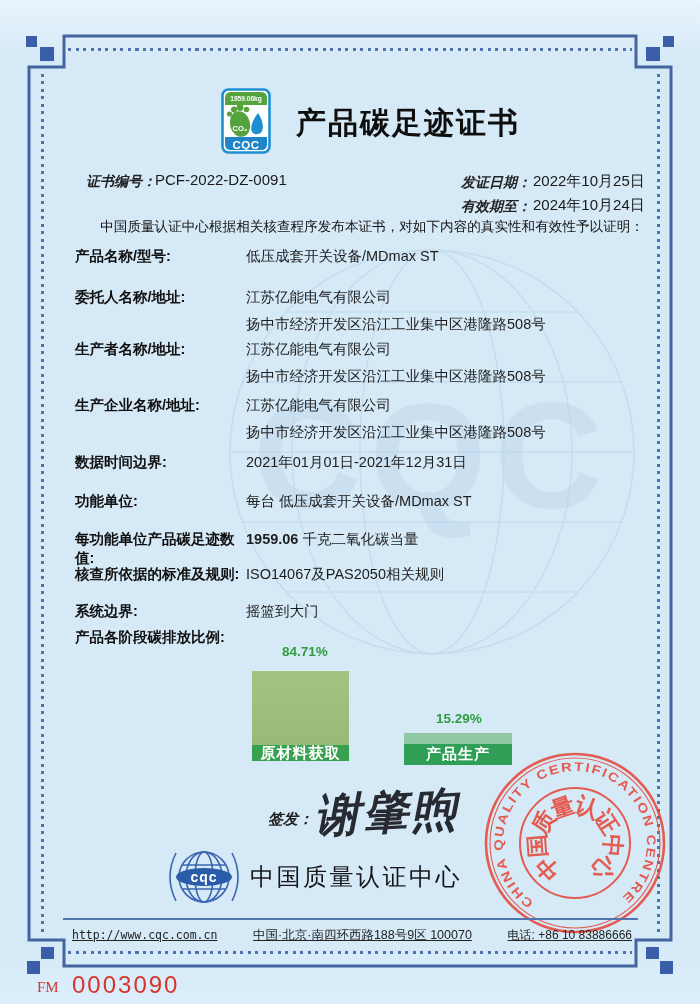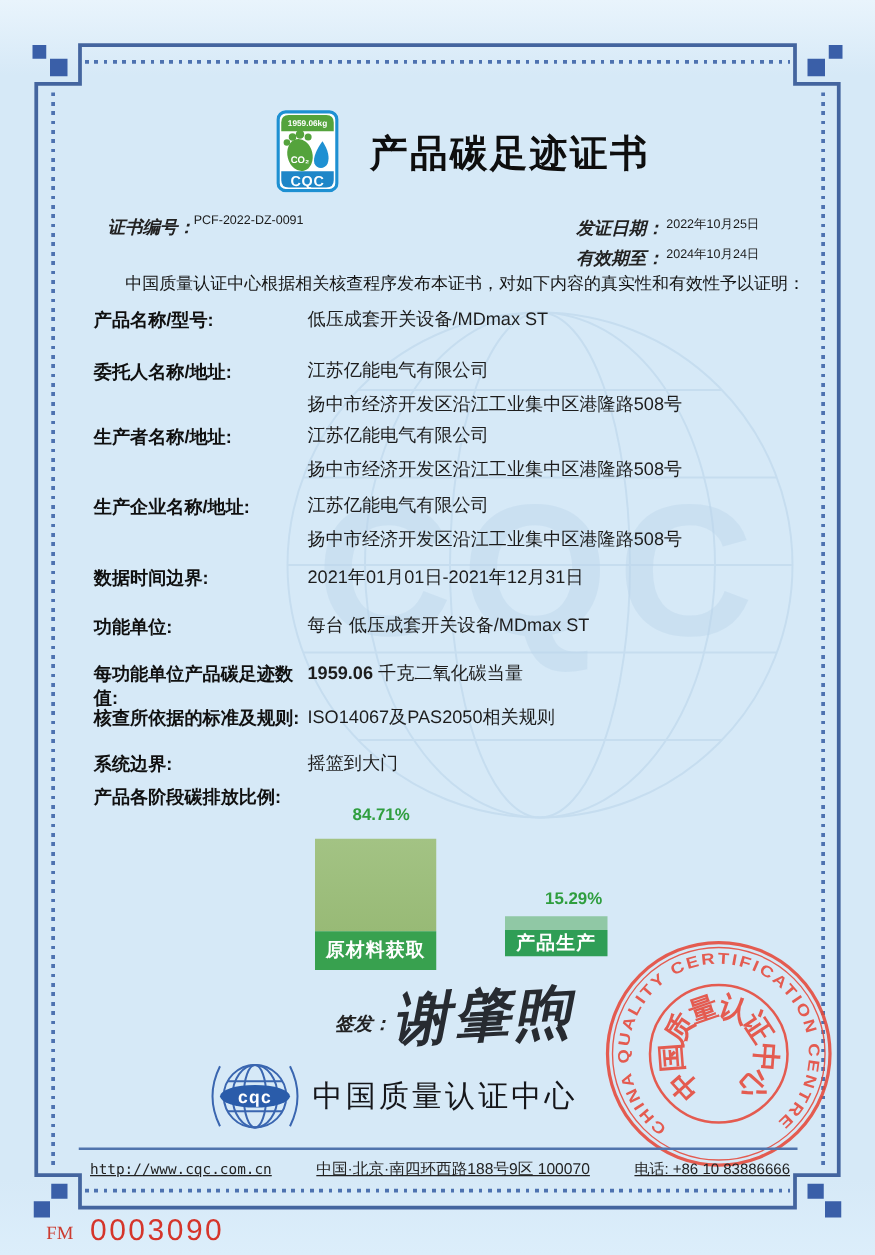--- a/index.html
+++ b/index.html
@@ -7,21 +7,21 @@
         background:linear-gradient(180deg,#e9f4fc 0%,#d6e9f7 6%,#d6e9f7 94%,#dceefb 100%);
         font-family:"Liberation Sans",sans-serif;color:#1c1c1c;}
   .abs{position:absolute;}
   svg{display:block;}
   
   .dash-h{height:2.5px;background:repeating-linear-gradient(90deg,#4d72b0 0 3px,transparent 3px 7.5px);}
   .dash-v{width:2.5px;background:repeating-linear-gradient(180deg,#4d72b0 0 3px,transparent 3px 7.5px);}
   
   .title{font-size:30px;font-weight:bold;letter-spacing:2px;color:#0e0e0e;}
   .kai{font-family:"Liberation Serif",serif;font-style:italic;font-weight:700;font-size:14px;color:#222;}
-  .meta-val{font-size:10px;color:#1a1a1a;}
+  .meta-val{font-size:15px;color:#1a1a1a;}
   .statement{font-size:13.6px;white-space:nowrap;color:#141414;}
   
   .frow{position:absolute;left:75px;width:575px;display:flex;align-items:flex-start;}
   .flabel{flex:0 0 171px;font-weight:bold;font-size:14.5px;color:#101010;}
   .fvalue{flex:1;font-size:14.5px;color:#1d1d1d;line-height:27px;margin-top:-4px;}
   .fvalue .l{display:block;}
   .num{font-weight:bold;}
   
   .pct{font-size:13.5px;font-weight:bold;color:#2f9e3f;}
   .bar{position:absolute;display:flex;flex-direction:column;}
@@ -164,24 +164,24 @@
   <div class="frow" style="top:602px;">
     <div class="flabel">系统边界:</div>
     <div class="fvalue">
         <span class="l">摇篮到大门</span>
       </div>
   </div>
 
   <div class="abs pct" style="left:282px;top:644px;">84.71%</div>
   <div class="bar" style="left:252px;top:671px;width:97px;">
     <div class="fill1" style="height:74px;"></div>
-    <div class="band band1" style="height:31px;">原材料获取</div>
+    <div class="band band1" style="height:16px;">原材料获取</div>
   </div>
   <div class="abs pct" style="left:436px;top:711px;">15.29%</div>
-  <div class="bar" style="left:404px;top:733px;width:82px;">
+  <div class="bar" style="left:404px;top:733px;width:108px;">
     <div class="fill2" style="height:11px;"></div>
     <div class="band band2" style="height:21px;">产品生产</div>
   </div>
 
   <span class="abs kai" style="left:268px;top:810px;font-size:15px;">签发：</span>
   <span class="abs signature" style="left:314px;top:782px;">谢肇煦</span>
 
   <svg class="abs" style="left:164px;top:849px;" width="80" height="56" viewBox="0 0 80 56">
     <g stroke="#3a66b0" stroke-width="1.6" fill="none">
       <path d="M12,4 Q0,28 12,52"></path>

